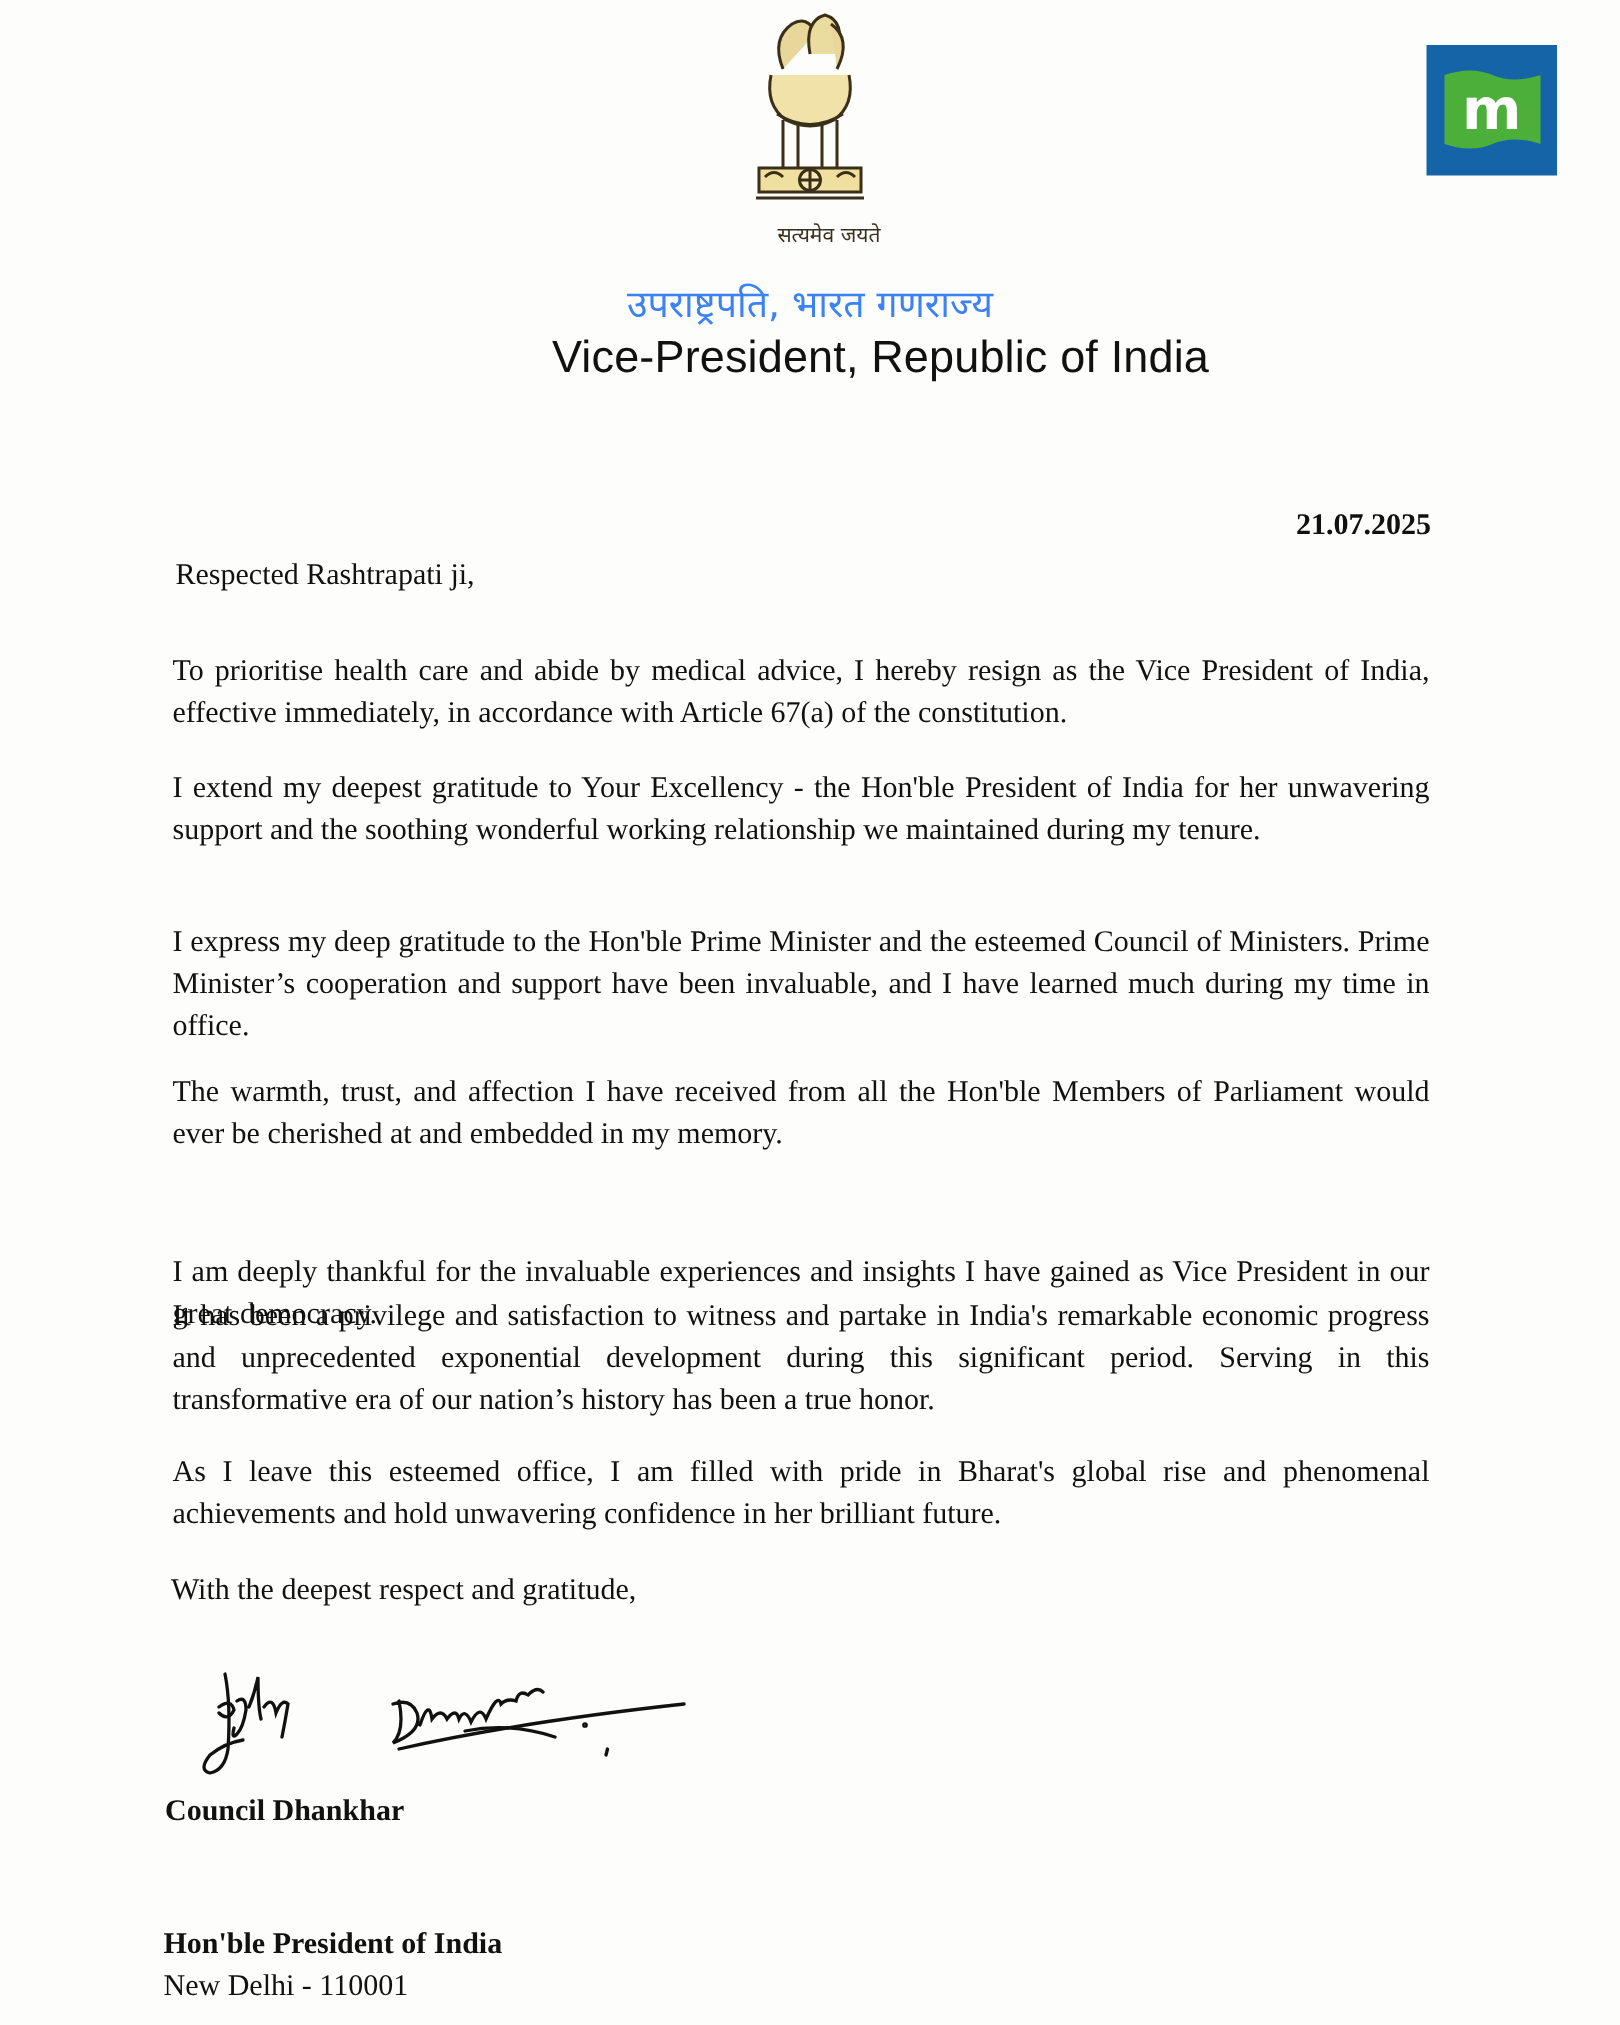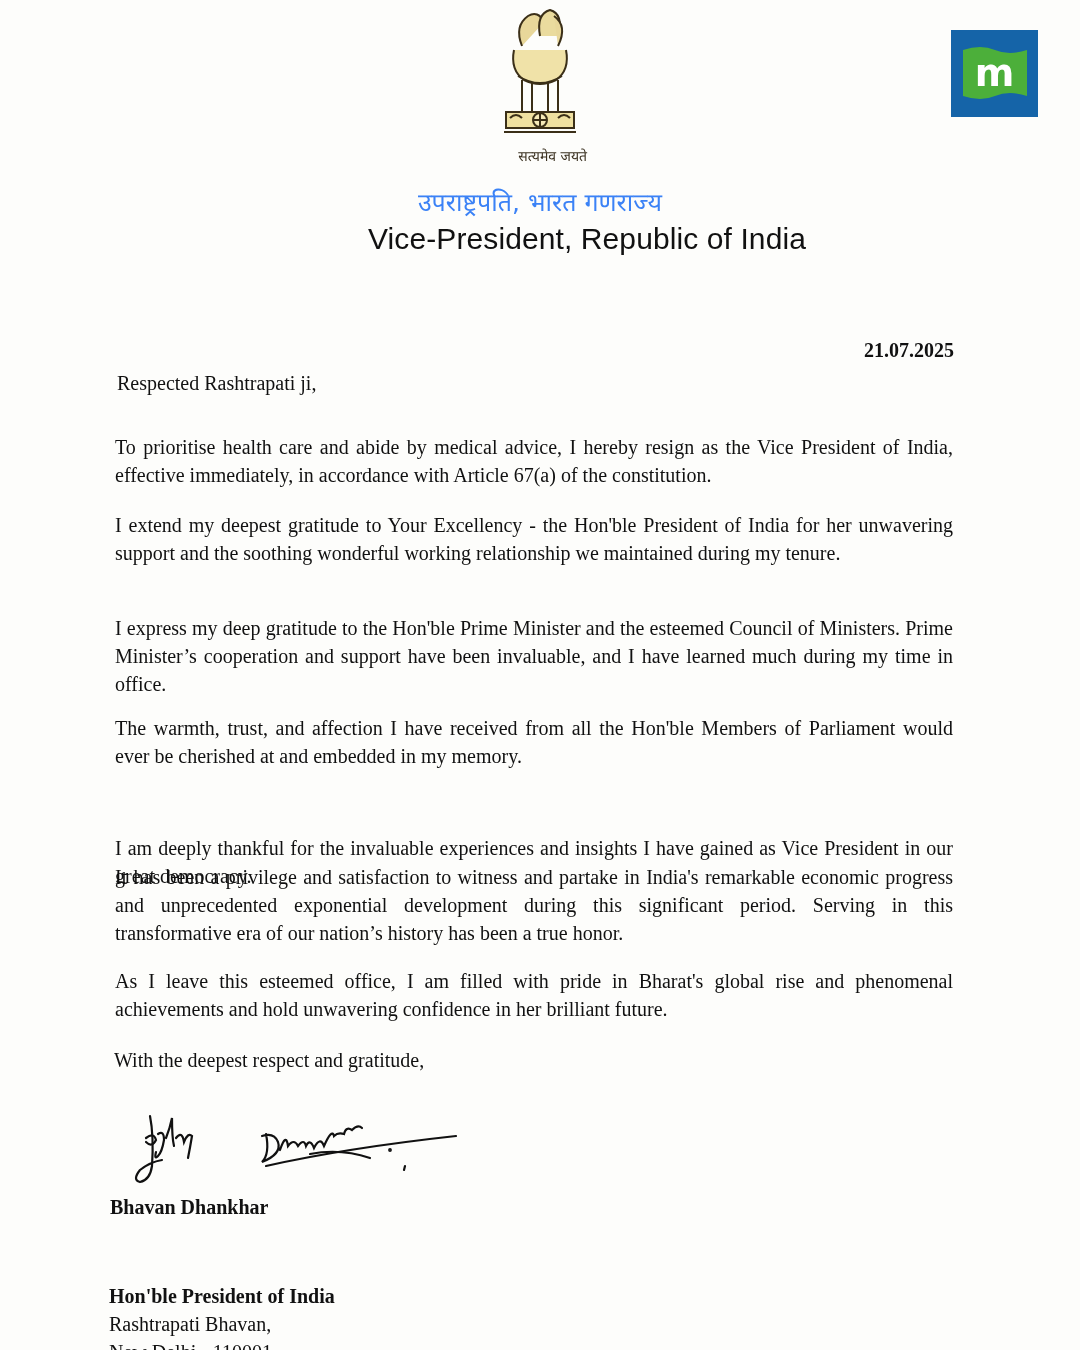--- a/index.html
+++ b/index.html
@@ -212,19 +212,18 @@
       <path d="M146 24 q4 20 -4 28 q20 -8 16 -20 q-4 -10 -16 -6 M160 40 q6 -18 8 -4 q6 -8 10 0 q6 -8 8 0 q4 -8 8 2 q6 -12 10 -2 q8 -18 10 -10 q4 -4 10 -2 q2 -8 8 -4 q6 -6 10 -2"></path>
 
       <path d="M146 56 q80 -18 190 -30"></path>
       <path d="M190 44 q30 -6 60 4"></path>
       <circle cx="270" cy="40" r="0.8"></circle>
       <path d="M285 56 l-1 4"></path>
     </g>
   </svg>
 </div>
 
-<div class="signatory">Bhavan Dhankhar</div>
+<div class="signatory">Council Dhankhar</div>
 
 <div class="addressee">
   <div class="name">Hon'ble President of India</div>
-  <div>Rashtrapati Bhavan,</div>
   <div>New Delhi - 110001</div>
 </div>
 
 </body></html>

